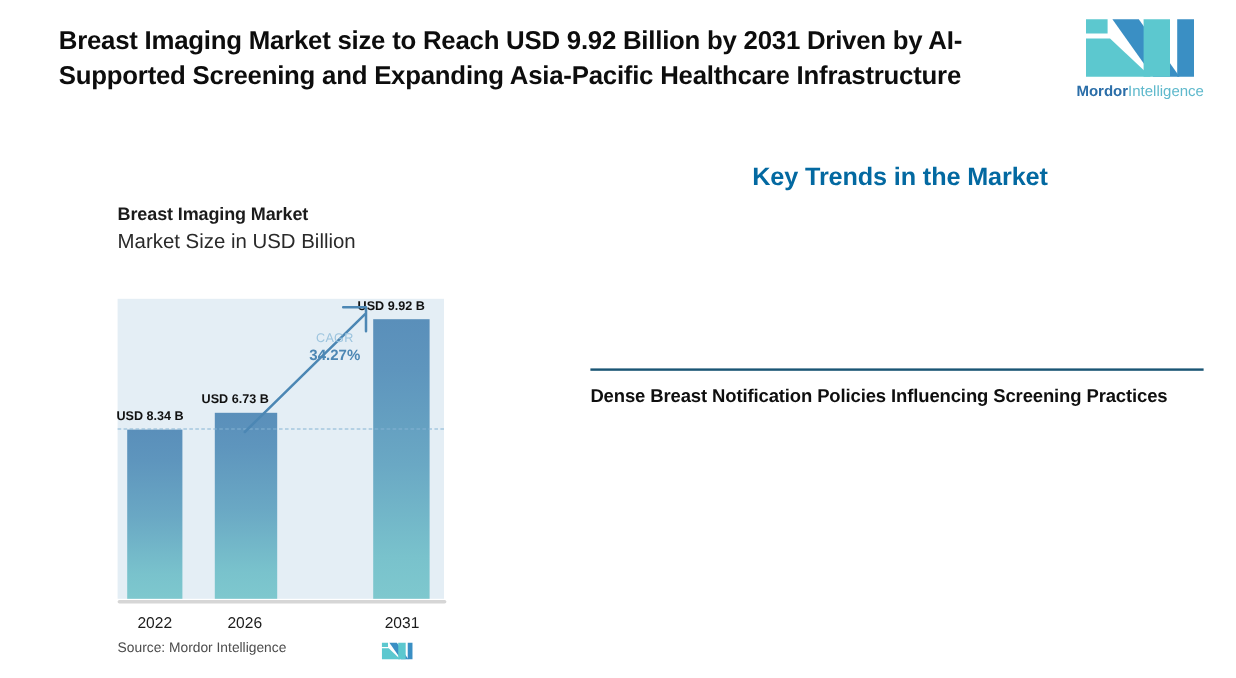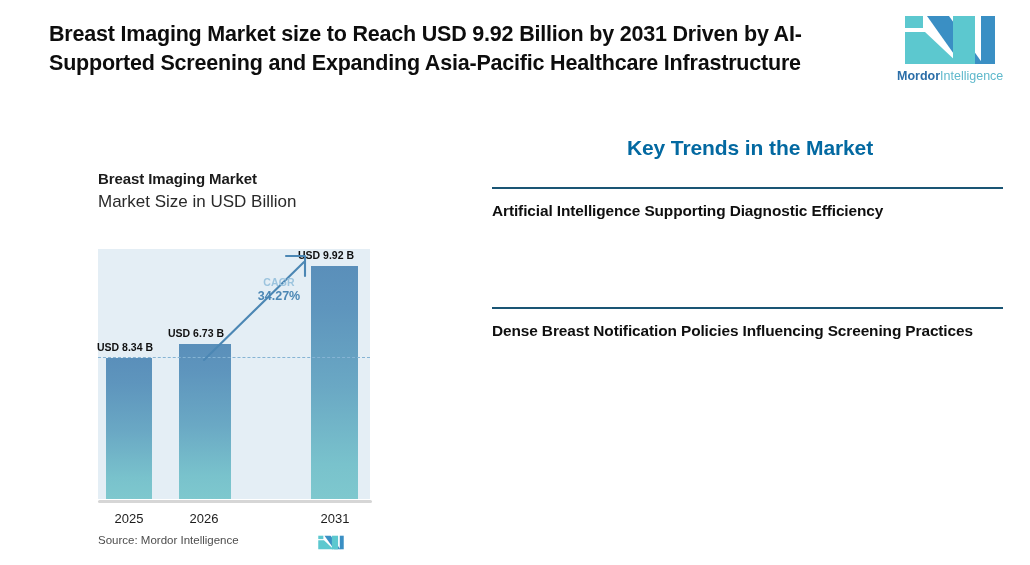--- a/index.html
+++ b/index.html
@@ -133,21 +133,21 @@
     position: absolute;
     left: 152px;
     bottom: 196px;
     text-align: center;
     width: 58px;
     line-height: 1.12;
   }
   .cagr-word {
     font-size: 10.5px;
     color: #9cc4de;
-    font-weight: bold;
+    font-weight: normal;
     letter-spacing: 0.2px;
   }
   .cagr-val {
     font-size: 12.5px;
     color: #4c87b4;
     font-weight: bold;
   }
 
   .cagr-arrow {
     position: absolute;
@@ -279,39 +279,36 @@
       <line x1="106" y1="148" x2="206" y2="50" stroke="#4c87b4" stroke-width="2.1" stroke-linecap="round"></line>
       <polyline points="188,44 207,44 207,64" fill="none" stroke="#4c87b4" stroke-width="2.1" stroke-linecap="round" stroke-linejoin="round"></polyline>
     </svg>
 
     <div class="cagr-box">
       <div class="cagr-word">CAGR</div>
       <div class="cagr-val">34.27%</div>
     </div>
 
     <div class="axis-line"></div>
-    <div class="tick tick-2025">2025</div>
+    <div class="tick tick-2025">2022</div>
     <div class="tick tick-2026">2026</div>
     <div class="tick tick-2031">2031</div>
   </div>
 
   <div class="source-row">
     <div class="source-text">Source: Mordor Intelligence</div>
     <svg class="source-logo" viewBox="0 0 106 56">
       <polygon points="8,52 8,20 28,20 62,52 40,52" fill="#5cc8cf"></polygon>
       <polygon points="30,4 52,4 86,52 64,52" fill="#3a8fc4"></polygon>
       <polygon points="56,4 78,4 78,52 56,52" fill="#5cc8cf"></polygon>
       <polygon points="84,4 98,4 98,52 84,52" fill="#3a8fc4"></polygon>
       <polygon points="8,4 26,4 26,16 8,16" fill="#5cc8cf"></polygon>
     </svg>
   </div>
 </div>
 
 <div class="trends-panel">
   <div class="trends-heading">Key Trends in the Market</div>
 
-  <div class="trend-item trend-0">
-    <div class="trend-text">Artificial Intelligence Supporting Diagnostic Efficiency</div>
-  </div>
   <div class="trend-item trend-1">
     <div class="trend-text">Dense Breast Notification Policies Influencing Screening Practices</div>
   </div>
 </div>
 
 </body></html>

